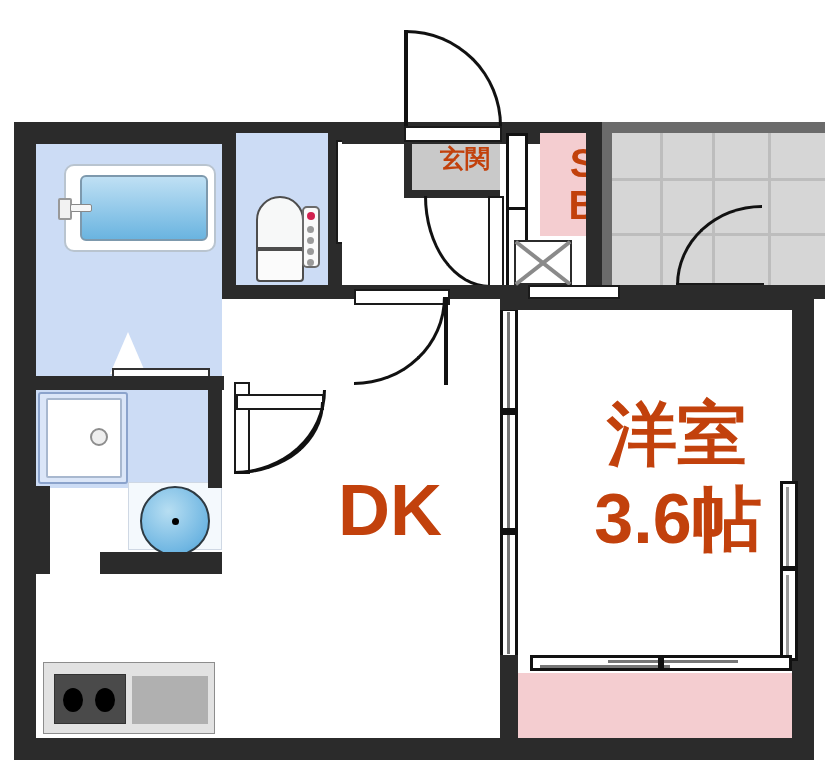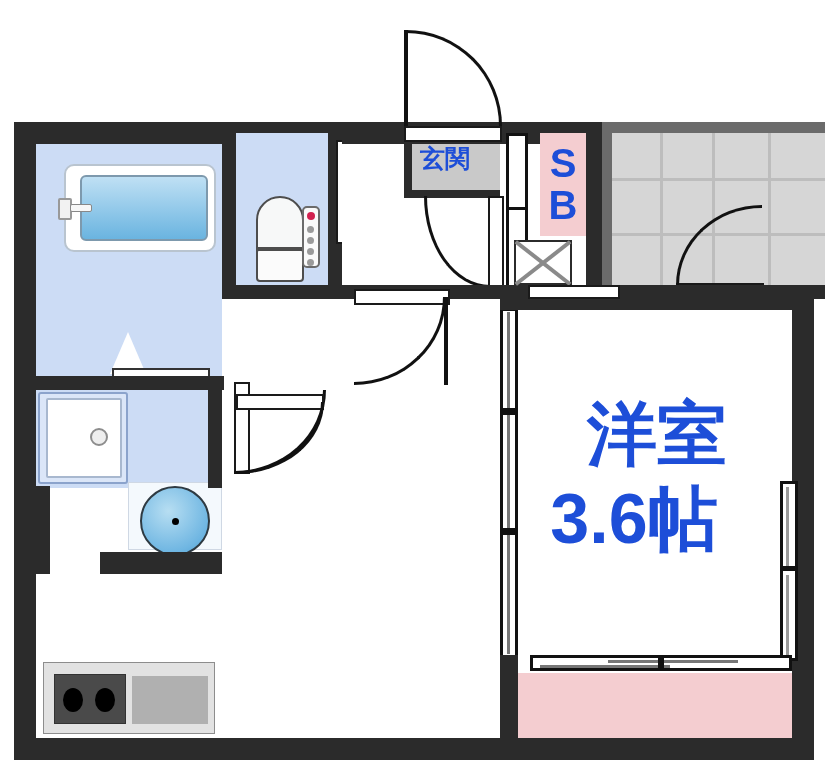--- a/index.html
+++ b/index.html
@@ -7,21 +7,21 @@
   #plan{position:relative;width:825px;height:774px;background:#ffffff;overflow:hidden;}
   .abs{position:absolute;box-sizing:border-box;}
   
   .wall{background:#2b2b2b;}
   .wall-light{background:#6b6b6b;}
   
   .fill-white{background:#ffffff;}
   .fill-blue{background:#ccdcf5;}
   .fill-pink{background:#f4cdd0;}
   
-  .label{display:flex;align-items:center;justify-content:center;color:#1d4ed8;font-weight:bold;line-height:1.0;letter-spacing:0px;}
+  .label{display:flex;align-items:center;justify-content:center;color:#c2410c;font-weight:bold;line-height:1.0;letter-spacing:0px;margin-left:20px;}
   .lbl-dk{font-size:72px;}
   .lbl-dk-num{font-size:72px;}
   .lbl-room{font-size:70px;font-family:Liberation Mono, monospace;}
   .lbl-room-num{font-size:70px;}
   .lbl-sb{font-size:40px;line-height:1.05;text-align:center;}
   .lbl-cl{font-size:40px;}
   .lbl-genkan{font-size:25px;font-weight:bold;}
   
   .tub-outer{background:#ffffff;border:2px solid #b9c4cf;border-radius:10px;}
   .tub-inner{background:linear-gradient(180deg,#bfe0f4 0%,#6ab4e0 100%);border:2px solid #7d99ad;border-radius:6px;}
@@ -179,39 +179,40 @@
 
   <div class="abs door-panel" style="left:236px;top:394px;width:88px;height:16px;"></div>
   <div class="abs swing swing-br" style="left:236px;top:402px;width:88px;height:72px;"></div>
 
   <div class="abs counter" style="left:43px;top:662px;width:172px;height:72px;"></div>
   <div class="abs stove" style="left:54px;top:674px;width:72px;height:50px;"></div>
   <div class="abs burner" style="left:63px;top:688px;width:20px;height:24px;"></div>
   <div class="abs burner" style="left:95px;top:688px;width:20px;height:24px;"></div>
   <div class="abs counter-gray" style="left:132px;top:676px;width:76px;height:48px;"></div>
 
+  <div class="abs label lbl-dk" style="left:280px;top:470px;width:180px;height:80px;">DK</div>
 
   <div class="abs wall" style="left:500px;top:296px;width:18px;height:14px;"></div>
   <div class="abs slide-frame" style="left:500px;top:308px;width:18px;height:350px;"></div>
   <div class="abs slide-thin" style="left:507px;top:312px;width:3px;height:342px;"></div>
   <div class="abs slide-mull" style="left:500px;top:408px;width:18px;height:7px;"></div>
   <div class="abs slide-mull" style="left:500px;top:528px;width:18px;height:7px;"></div>
   <div class="abs wall" style="left:500px;top:655px;width:18px;height:85px;"></div>
 
   <div class="abs fill-white" style="left:518px;top:299px;width:274px;height:356px;"></div>
 
   <div class="abs wall" style="left:500px;top:296px;width:314px;height:14px;"></div>
 
   <div class="abs win-frame" style="left:780px;top:481px;width:18px;height:180px;"></div>
   <div class="abs win-line" style="left:786px;top:487px;width:3px;height:82px;"></div>
   <div class="abs win-line" style="left:786px;top:575px;width:3px;height:80px;"></div>
   <div class="abs" style="left:780px;top:566px;width:18px;height:5px;background:#111;"></div>
 
   <div class="abs label lbl-room" style="left:542px;top:400px;width:230px;height:80px;">洋室</div>
-  <div class="abs label lbl-room-num" style="left:504px;top:478px;width:260px;height:82px;">3.6帖</div>
+  <div class="abs label lbl-room-num" style="left:528px;top:478px;width:260px;height:82px;">3.6帖</div>
 
   <div class="abs slide-frame" style="left:530px;top:655px;width:262px;height:16px;"></div>
   <div class="abs slide-thin" style="left:608px;top:660px;width:130px;height:3px;"></div>
   <div class="abs slide-thin" style="left:540px;top:665px;width:130px;height:3px;"></div>
   <div class="abs slide-mull" style="left:658px;top:655px;width:6px;height:16px;"></div>
 
   <div class="abs fill-pink" style="left:518px;top:673px;width:274px;height:65px;"></div>
 
   <div class="abs door-panel" style="left:528px;top:285px;width:92px;height:14px;"></div>
 

